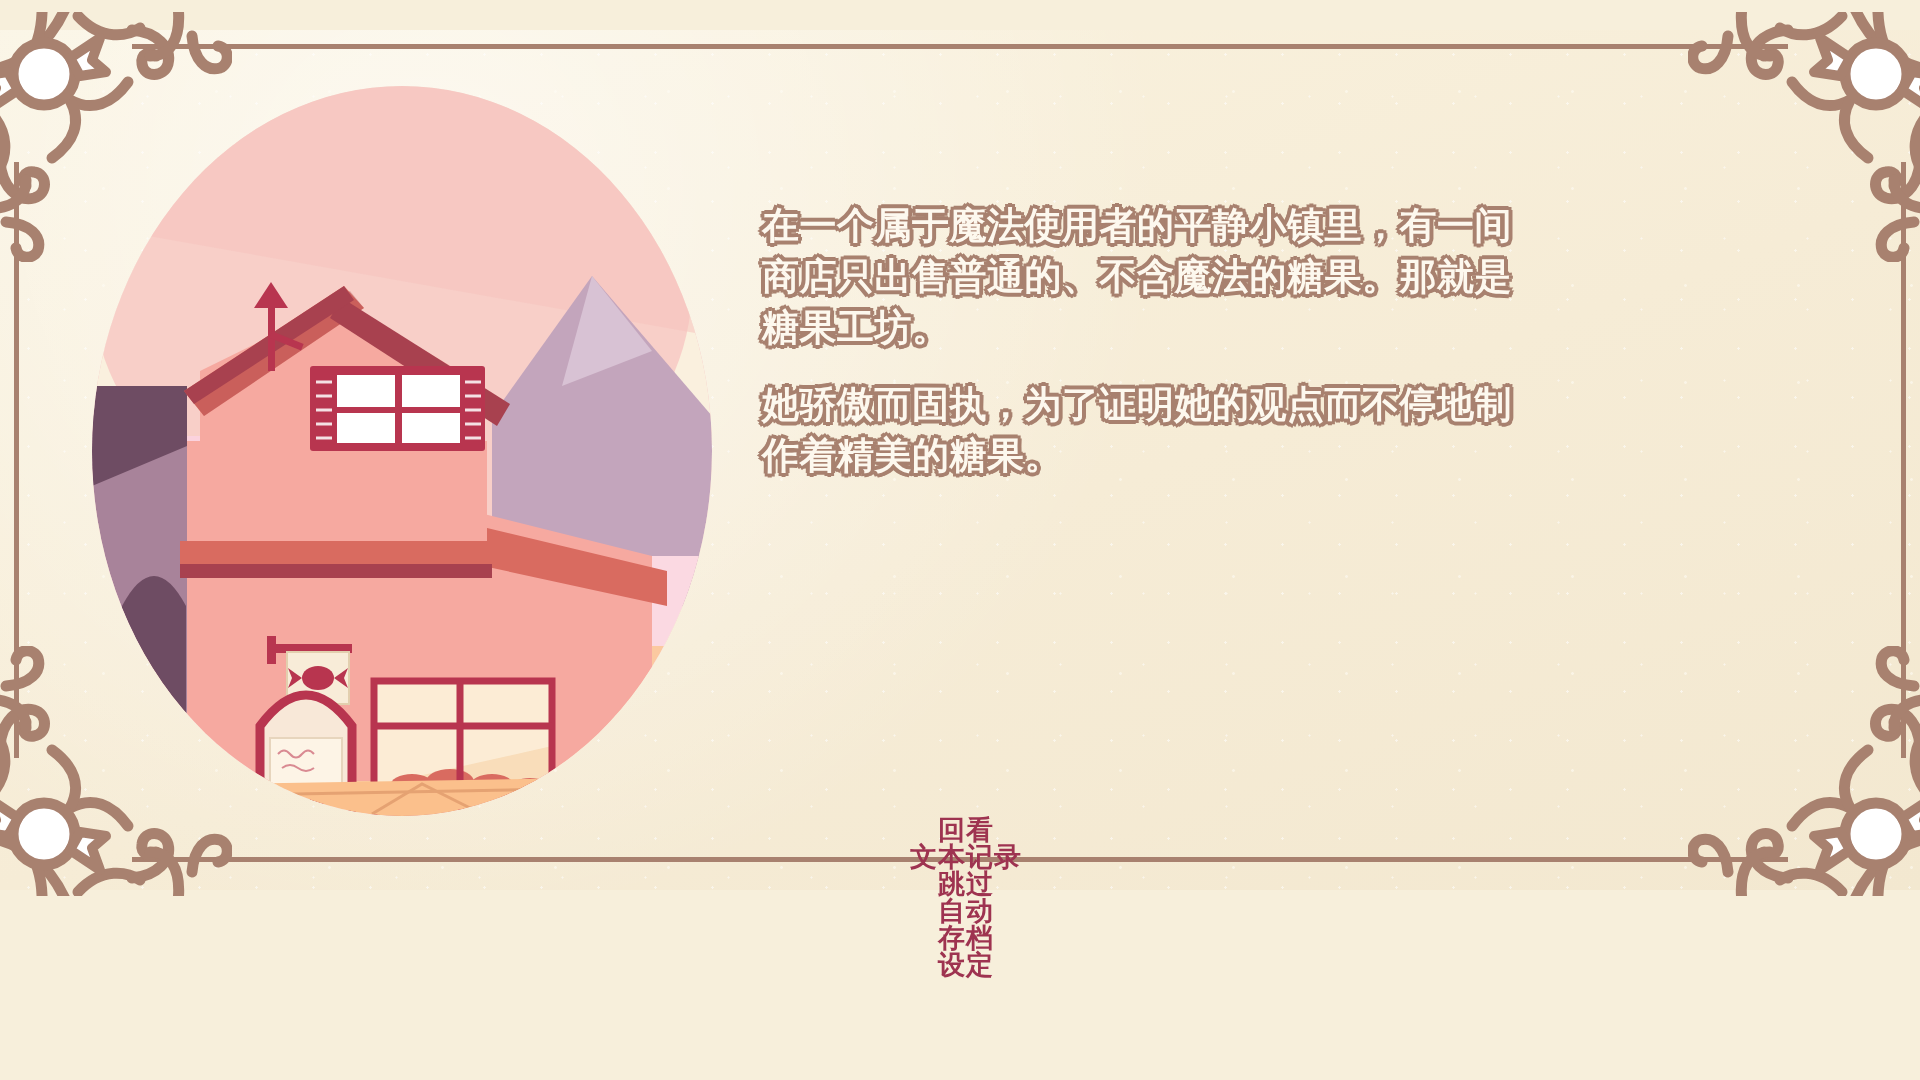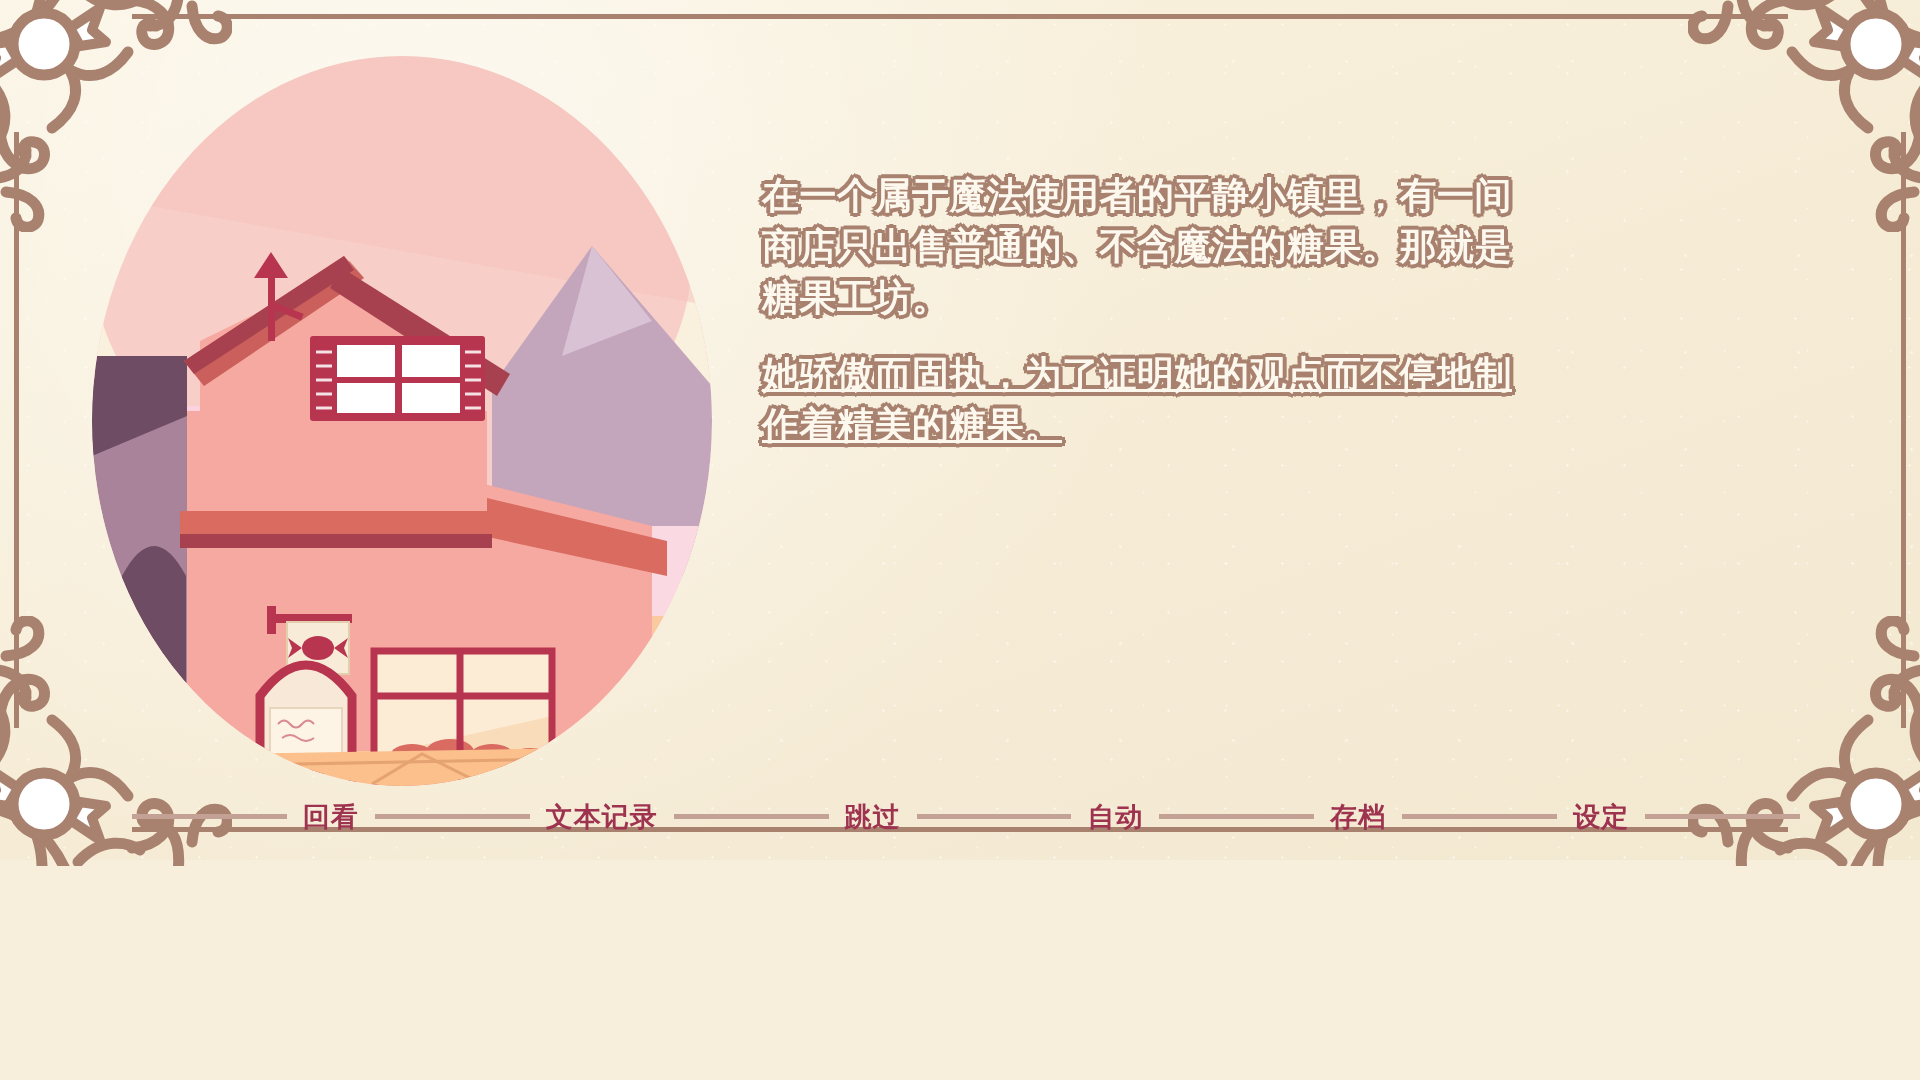--- a/index.html
+++ b/index.html
@@ -6,20 +6,21 @@
   html, body {
     width: 1920px; height: 1080px; overflow: hidden;
     background: #f7efdb;
     font-family: "DejaVu Sans", "Liberation Sans", sans-serif;
   }
   #stage {
     position: relative; width: 1920px; height: 860px;
     background:
       radial-gradient(circle at 22% 18%, rgba(255,255,255,.55) 0%, rgba(255,255,255,0) 45%),
       linear-gradient(160deg, #faf3e0 0%, #f6ecd6 55%, #f3e8d0 100%);
+    margin-top: 30px;
   }
   
   #speckle {
     position:absolute; inset:0; pointer-events:none; opacity:.55;
     background-image:
       radial-gradient(circle, #ffffff 1.1px, transparent 1.3px),
       radial-gradient(circle, #ffffff 0.9px, transparent 1.2px),
       radial-gradient(circle, #fffdf6 1.3px, transparent 1.5px);
     background-size: 57px 49px, 83px 71px, 113px 97px;
     background-position: 0 0, 23px 31px, 47px 13px;
@@ -60,26 +61,26 @@
     letter-spacing: .5px;
     margin-bottom: 26px;
     text-shadow:
       -3px -3px 0 #a8816f,  3px -3px 0 #a8816f,
       -3px  3px 0 #a8816f,  3px  3px 0 #a8816f,
       -4px  0   0 #a8816f,  4px  0   0 #a8816f,
        0   -4px 0 #a8816f,  0    4px 0 #a8816f;
     white-space: pre-wrap;
     word-break: break-all;
   }
-  .para:last-child { margin-bottom:0;text-decoration:underline; }
+  .para:last-child { margin-bottom:0; }
 
   
   #menu {
     position:absolute; left:132px; right:120px; bottom:14px;
-    height:60px; display:flex; align-items:center;
+    height:60px; display:flex; align-items:center;flex-direction:column;
   }
   #menu .rule { flex:1 1 auto; height:5px; background:#c4a195; }
   .menu-item {
     flex:0 0 auto; padding:0 16px;
     font-size:27px; font-weight:700; color:#9e3350;
     font-family:"DejaVu Sans","Liberation Sans",sans-serif;
     letter-spacing:1px; cursor:pointer; user-select:none;
     white-space:nowrap; line-height:1;
   }
 </style>

